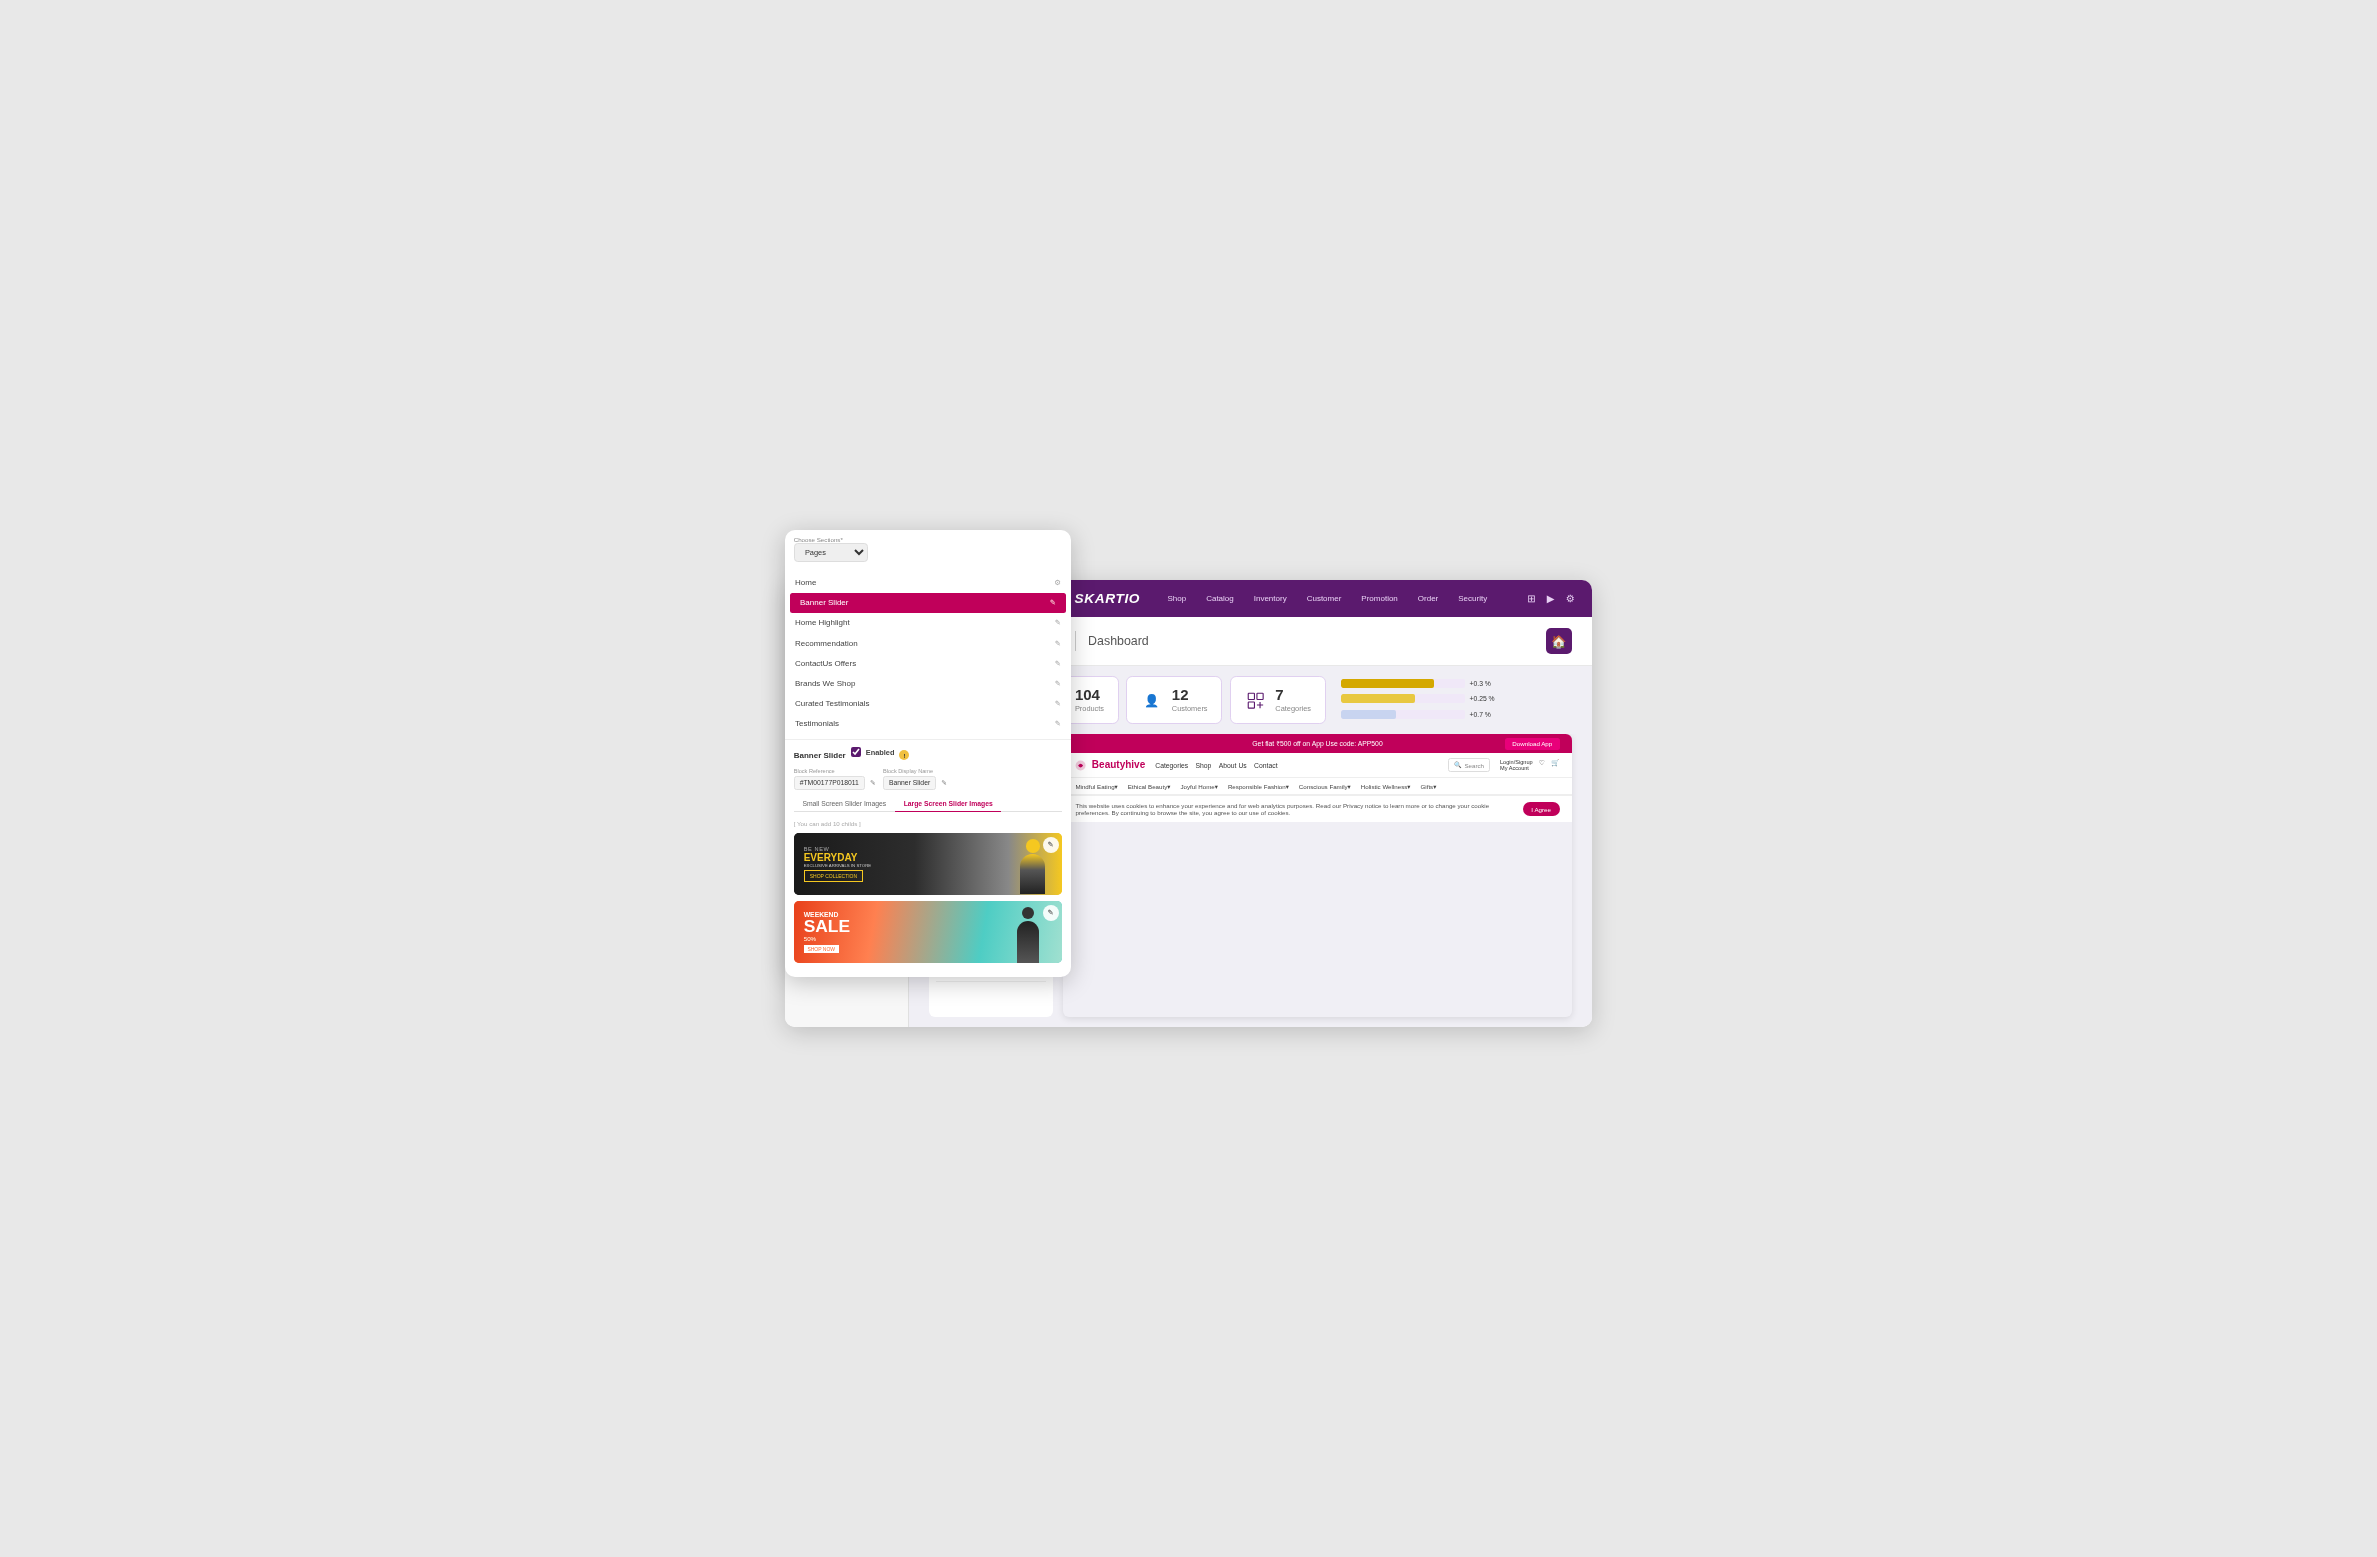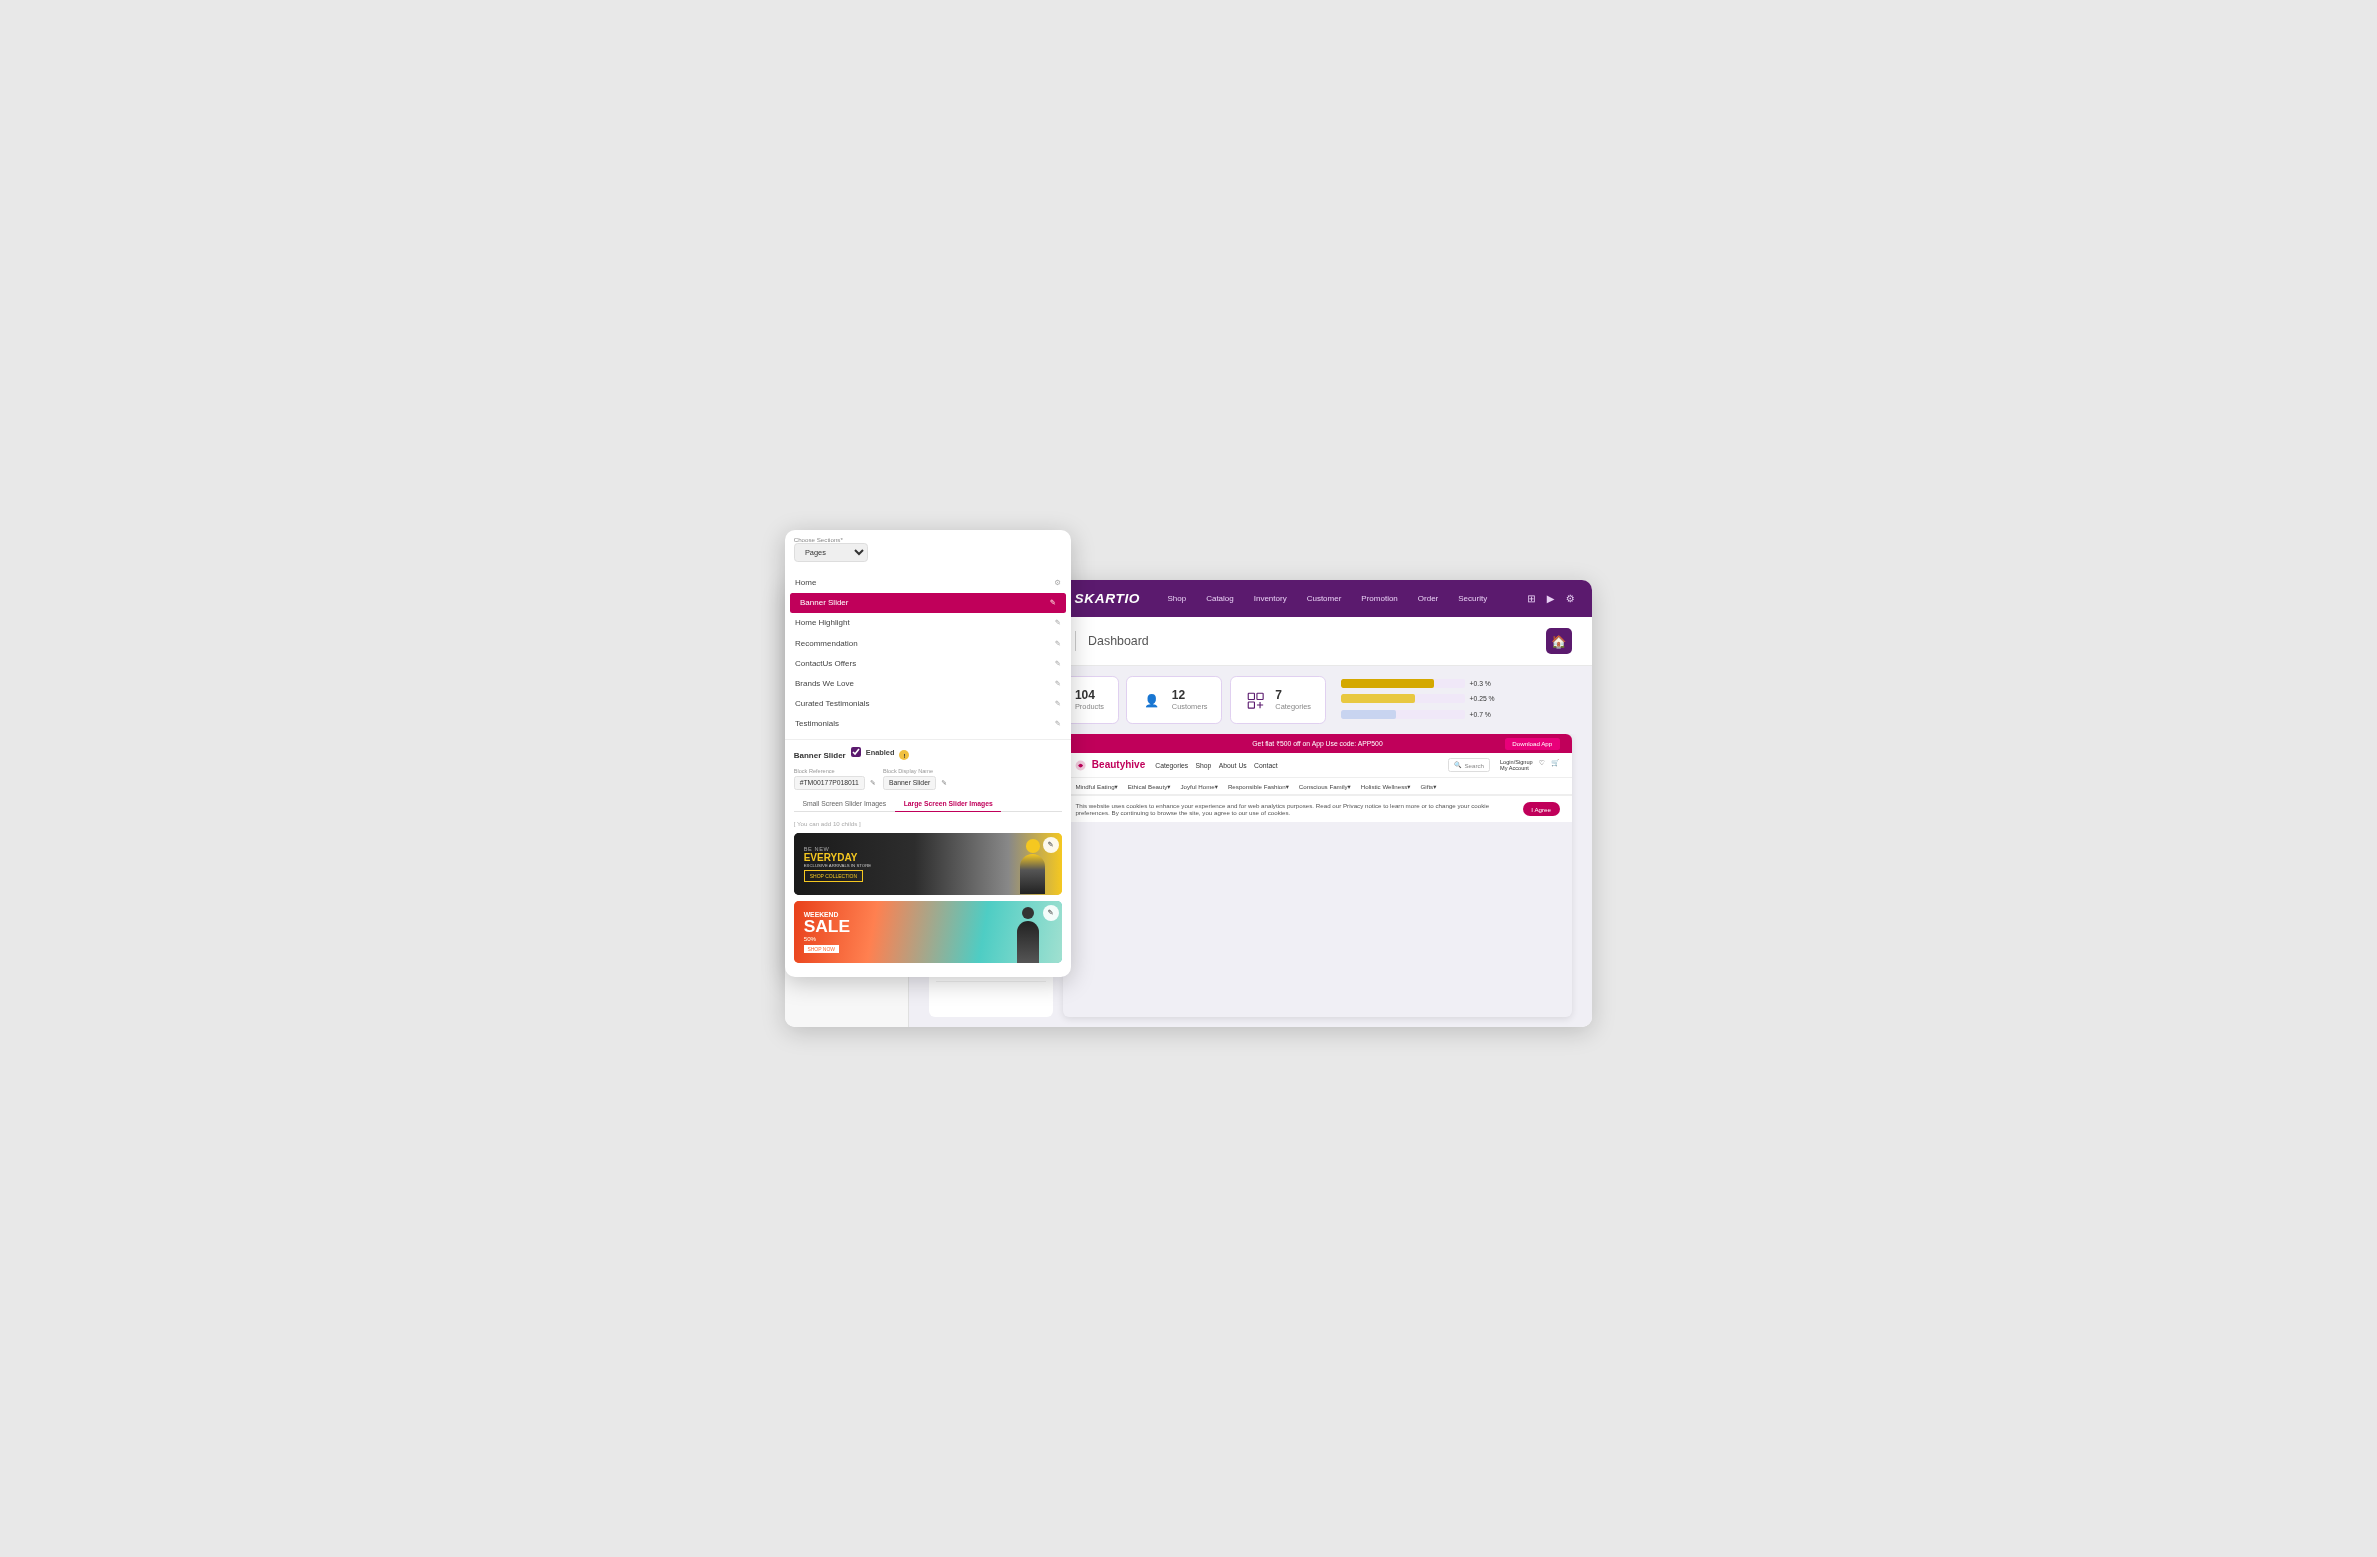--- a/index.html
+++ b/index.html
@@ -168,21 +168,21 @@
     .stat-icon {
       width: 22.3px;
       height: 22.3px;
       display: flex;
       align-items: center;
       justify-content: center;
       color: #5b1a6e;
       font-size: 12.4px;
     }
     .stat-info { display: flex; flex-direction: column; }
-    .stat-number { font-size: 12px; font-weight: 700; color: #333; line-height: 1.1; }
+    .stat-number { font-size: 15px; font-weight: 700; color: #333; line-height: 1.1; }
     .stat-label { font-size: 7.4px; color: #888; }
     .progress-bar-bg {
       height: 8.7px;
       background: #f0e8f8;
       border-radius: 1.9px;
       overflow: hidden;
     }
     .progress-bar-fill {
       height: 100%;
       border-radius: 1.9px;
@@ -858,21 +858,21 @@
       </div>
       <div class="fp-section-item">
         <span class="fp-si-label">Recommendation</span>
         <span class="fp-si-edit">✎</span>
       </div>
       <div class="fp-section-item">
         <span class="fp-si-label">ContactUs Offers</span>
         <span class="fp-si-edit">✎</span>
       </div>
       <div class="fp-section-item">
-        <span class="fp-si-label">Brands We Love</span>
+        <span class="fp-si-label">Brands We Shop</span>
         <span class="fp-si-edit">✎</span>
       </div>
       <div class="fp-section-item">
         <span class="fp-si-label">Curated Testimonials</span>
         <span class="fp-si-edit">✎</span>
       </div>
       <div class="fp-section-item">
         <span class="fp-si-label">Testimonials</span>
         <span class="fp-si-edit">✎</span>
       </div>

